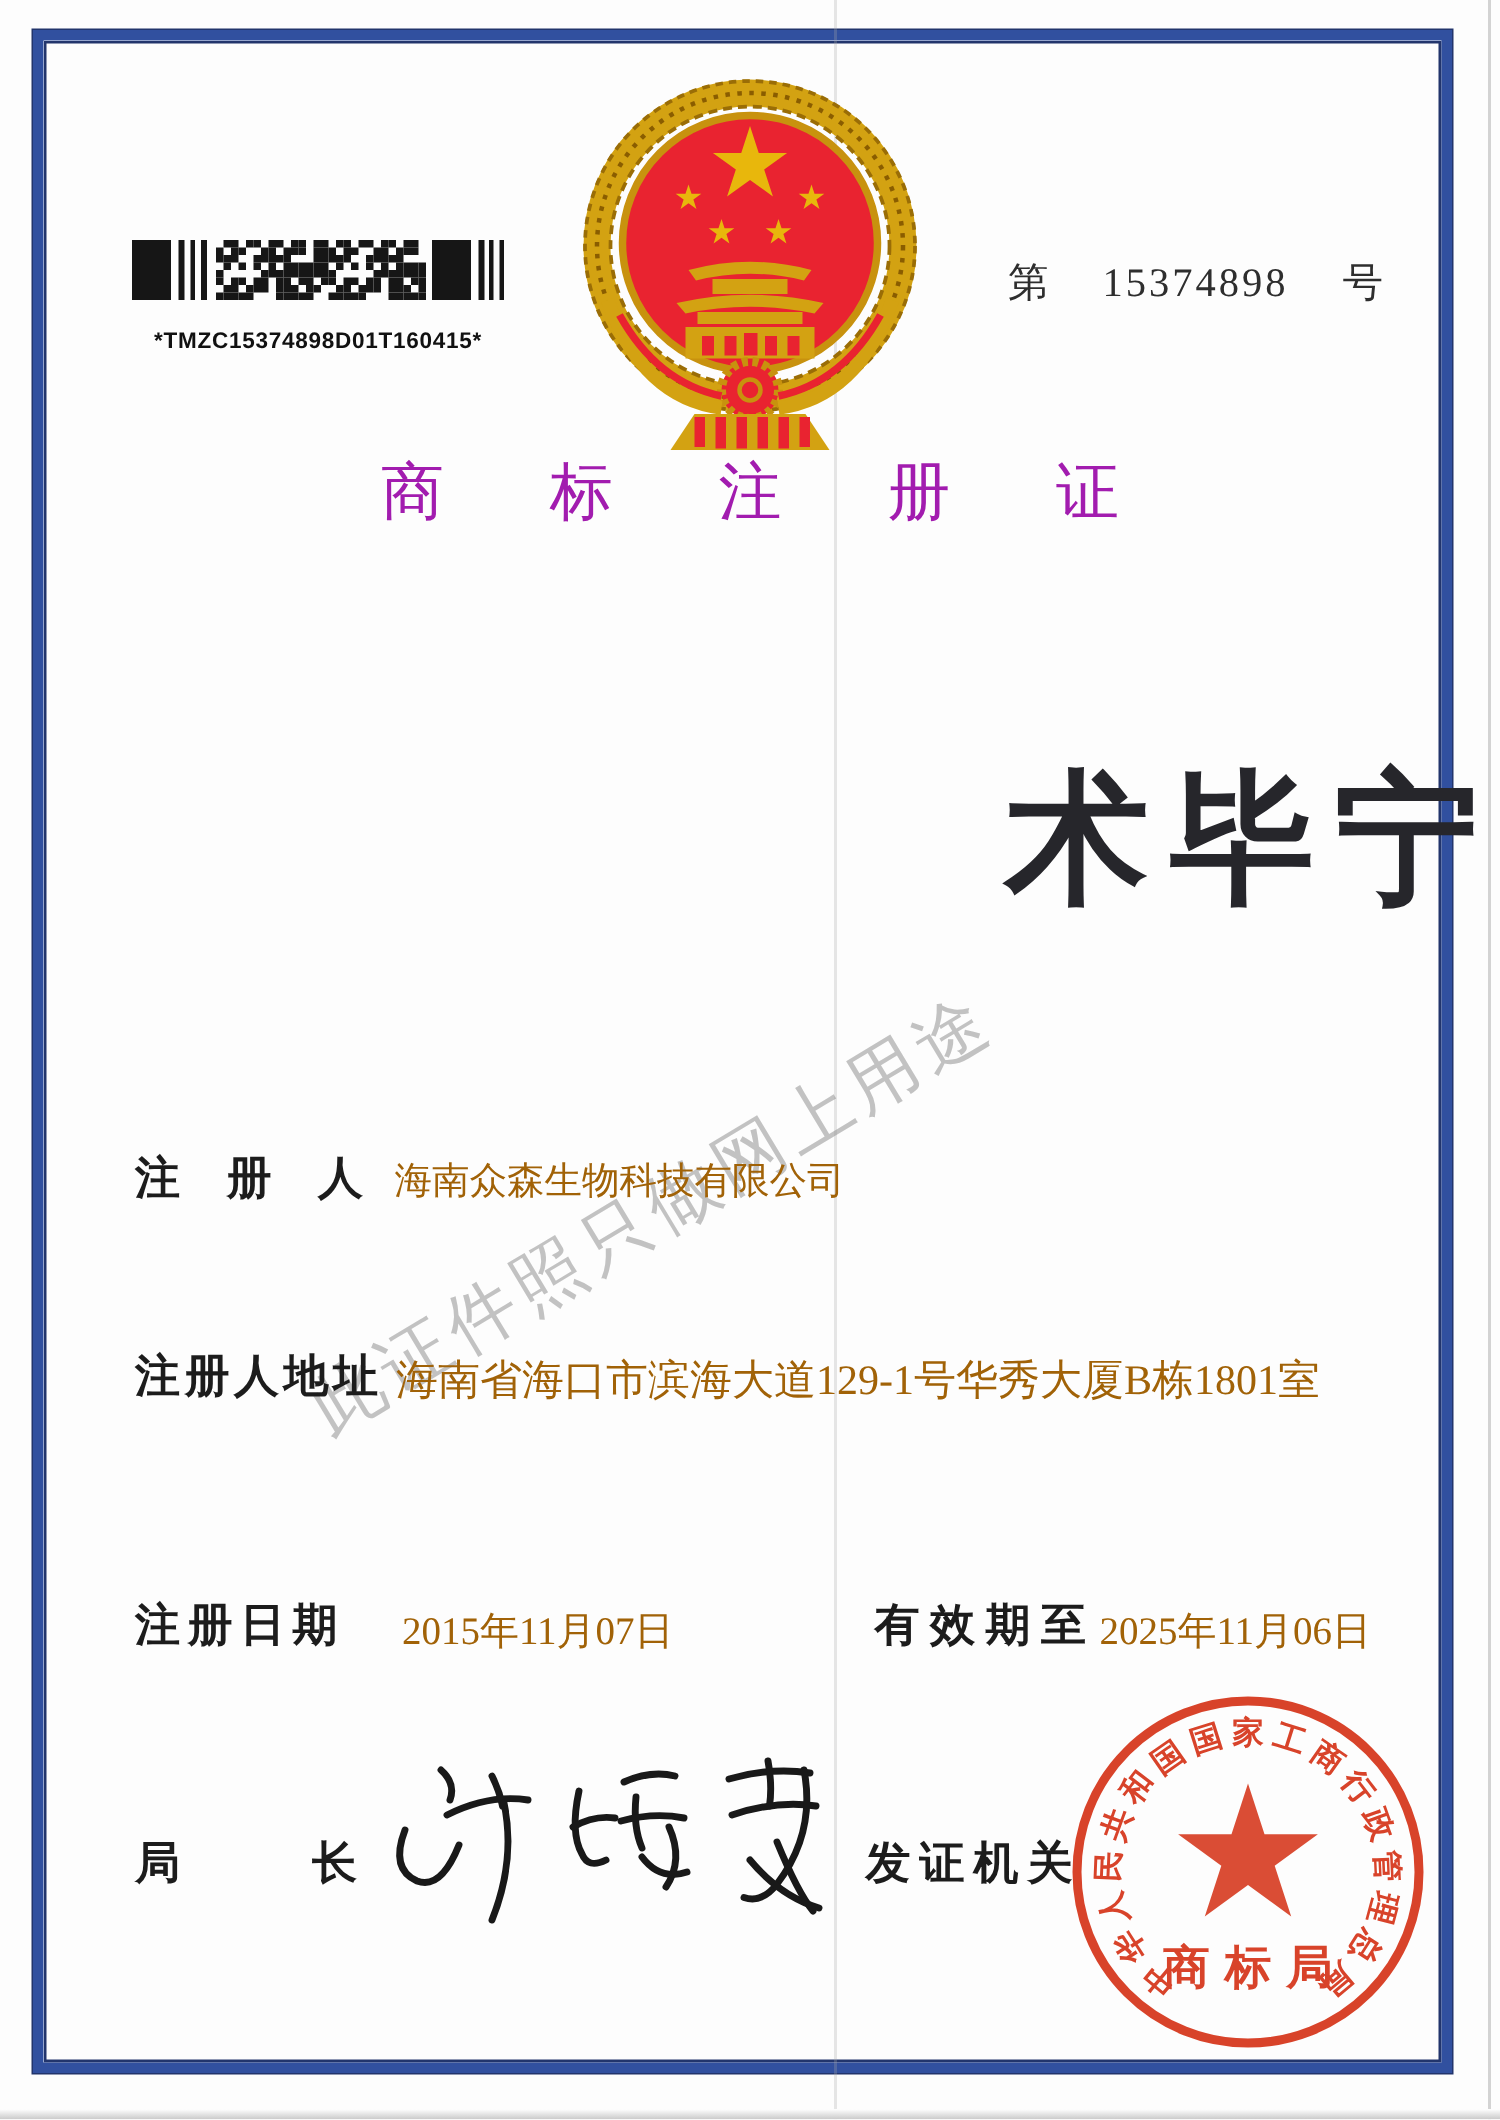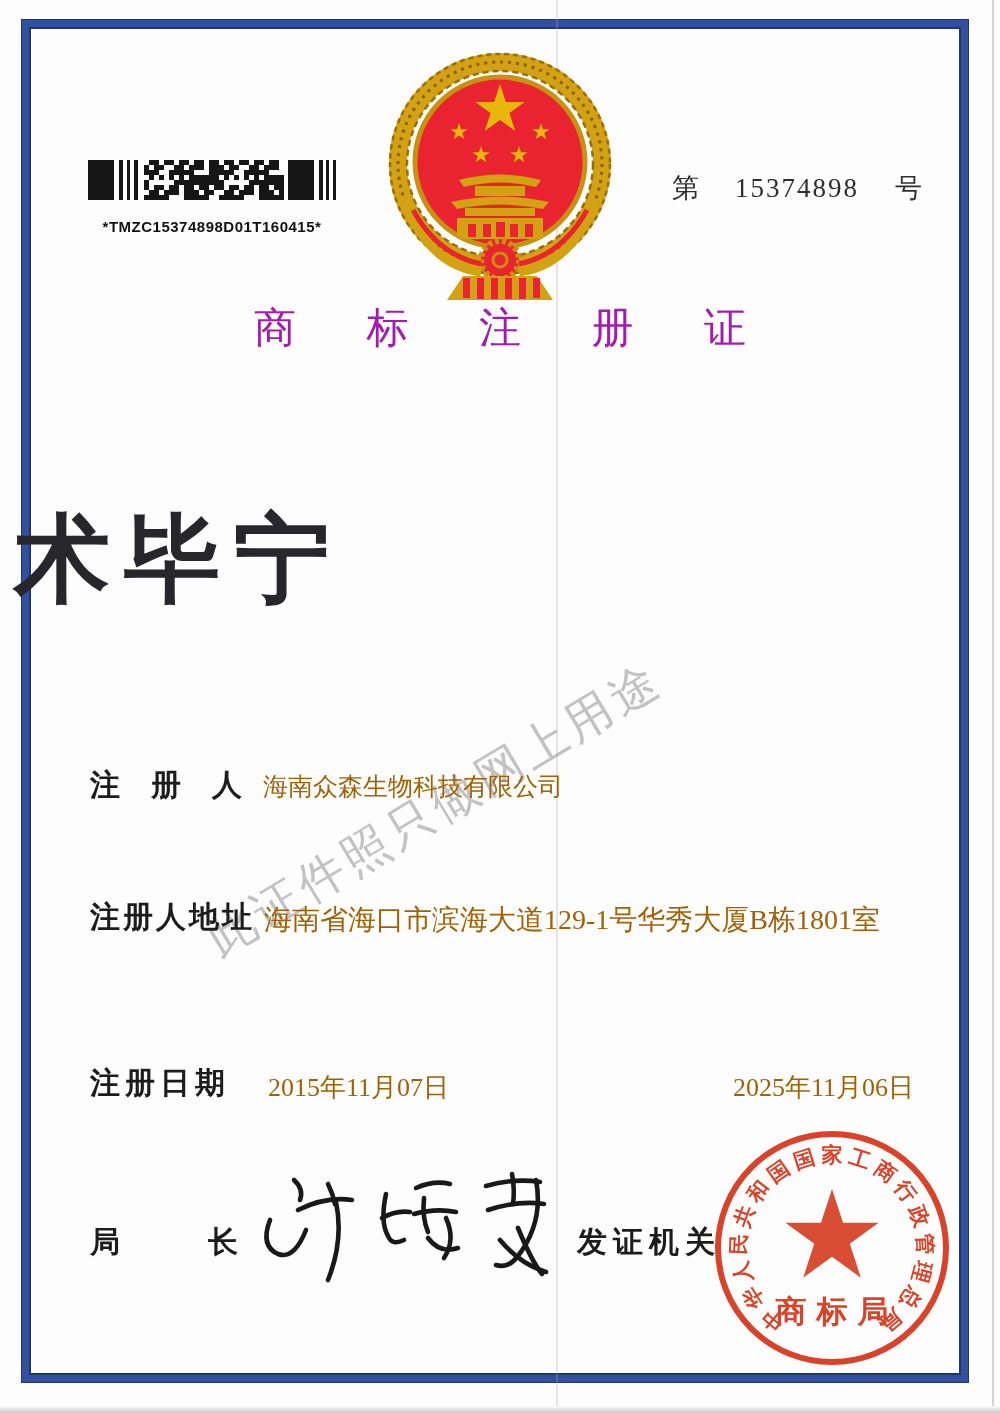--- a/index.html
+++ b/index.html
@@ -31,21 +31,21 @@
   
   #cert-number-row{left:672px;top:170px;width:250px;display:flex;align-items:baseline;
     justify-content:space-between;font-size:27px;color:#2e2e2e;}
   #cert-number-row .num{letter-spacing:2px;}
 
   
   #cert-title{left:0;top:300px;width:1000px;text-align:center;font-size:42px;font-weight:400;
     color:#a21caf;letter-spacing:30px;text-indent:30px;}
 
   
-  #trademark{left:0;top:496px;width:1000px;text-align:left;
+  #trademark{left:0;top:496px;width:1000px;text-align:right;
     font-family:"Liberation Sans", sans-serif;font-weight:700;font-size:96px;
     color:#26262b;letter-spacing:14px;text-indent:14px;}
 
   
   #watermark{
     left:212px;top:912px;transform:rotate(-31deg);transform-origin:0 50%;
     font-size:47px;letter-spacing:5px;color:rgba(145,145,145,.55);
     white-space:nowrap;font-weight:400;
   }
 
@@ -315,20 +315,21 @@
     <span>册</span>
     <span>人</span>
   </div>
   <div class="abs field-value" id="registrant-value">海南众森生物科技有限公司</div>
 
   <div class="abs field-label" id="address-label">注册人地址</div>
   <div class="abs field-value" id="address-value">海南省海口市滨海大道129-1号华秀大厦B栋1801室</div>
 
   <div class="abs field-label" id="regdate-label">注册日期</div>
   <div class="abs field-value" id="regdate-value">2015年11月07日</div>
+  <div class="abs field-label" id="valid-label">有效期至</div>
   <div class="abs field-value" id="valid-value">2025年11月06日</div>
 
   <div class="abs field-label" id="director-label">
     <span>局</span>
     <span>长</span>
   </div>
 
   <svg class="abs" id="signature-svg" width="320" height="132" viewBox="0 0 320 132">
 
     <path class="sig-stroke" d="M48,14 q10,9 6,20"></path>

